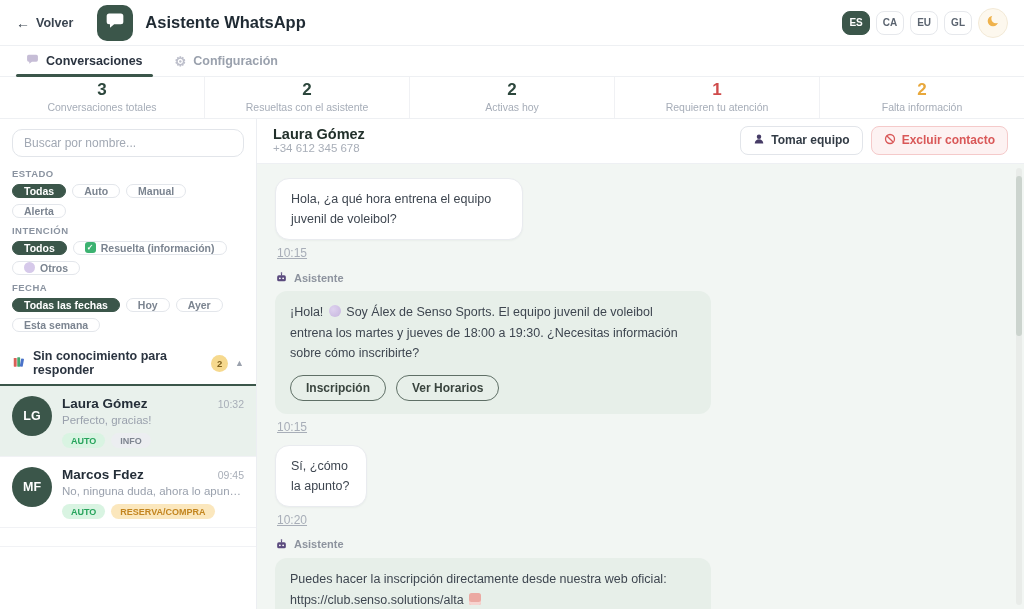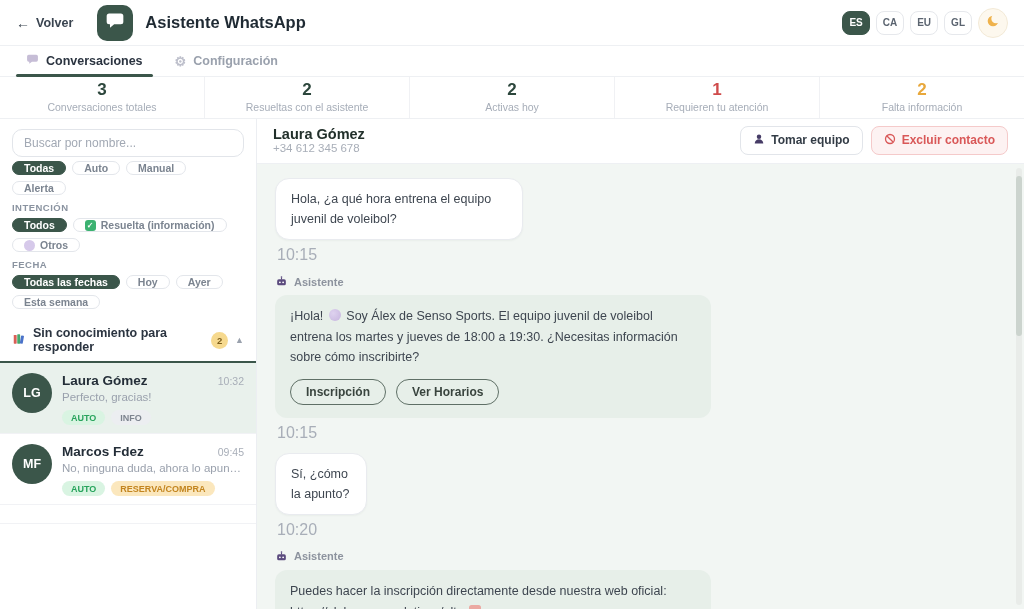--- a/index.html
+++ b/index.html
@@ -39,21 +39,21 @@
 
   
   .sidebar { width:257px; flex:0 0 257px; border-right:1px solid #eceef2; display:flex; flex-direction:column; overflow:hidden; }
   .search-wrap { padding:10px 12px 4px; }
   .search-input { width:100%; height:28px; border:1px solid #e2e5ea; border-radius:10px; padding:0 11px;
     font-size:12px; color:#49505a; font-family:"Liberation Sans", sans-serif; outline:none; }
   .search-input::placeholder { color:#a2a9b4; }
   .fgroup { padding:0 12px; }
   .fgroup-label { font-size:9.5px; font-weight:800; color:#8a93a0; letter-spacing:.05em; margin:7px 0 5px; }
   .pills { display:flex; flex-wrap:wrap; gap:6px; }
-  .pill { display:inline-flex; align-items:center; gap:5px; padding:0 11px; border:1px solid #e3e6eb; border-radius:999px;
+  .pill { display:inline-flex; align-items:flex-start; gap:5px; padding:0 11px; border:1px solid #e3e6eb; border-radius:999px;
     font-size:10.5px; font-weight:600; color:#7b8490; background:#fff; cursor:pointer; white-space:nowrap; }
   .pill.active { background:#3b564a; border-color:#3b564a; color:#fff; font-weight:700; }
   .picon { width:11px; height:11px; border-radius:50%; display:inline-flex; align-items:center; justify-content:center; flex:0 0 11px; }
   .picon.amber-circle { background:radial-gradient(circle at 35% 30%, #f6c768, #ec9d2e); }
   .picon.purple-circle { background:#d6c9ea; }
   .picon.green-check { background:#3cb271; border-radius:3px; color:#fff; font-size:8px; font-weight:700; }
 
   .kb-header { margin-top:9px; display:flex; align-items:center; gap:7px; padding:8px 12px 7px; border-bottom:2px solid #3b564a;
     font-size:12.5px; font-weight:800; color:#2b3440; cursor:pointer; }
   .kb-count { background:#f6d98e; color:#7c5d1a; min-width:17px; height:17px; border-radius:50%;
@@ -84,21 +84,21 @@
   .chat-actions { display:flex; gap:8px; }
   .btn { display:inline-flex; align-items:center; gap:6px; font-size:12px; font-weight:700; border-radius:8px;
     padding:6px 12px; border:1px solid #e2e5ea; background:#fff; color:#333c46; cursor:pointer; font-family:inherit; }
   .btn.danger { background:#fdf2f2; border-color:#f5caca; color:#d95858; }
 
   .chat-body { flex:1; background:#f2f6f3; padding:14px 18px 0; overflow:hidden; position:relative; }
   .bubble-user { display:inline-block; background:#fff; border:1px solid #e9ebef; border-radius:14px;
     padding:10px 15px; font-size:12.5px; color:#3e4650; line-height:1.6; box-shadow:0 1px 2px rgba(20,40,30,.04); }
   .w-md { max-width:248px; }
   .w-sm { max-width:92px; }
-  .msg-time { font-size:16px; color:#a8aeb8; margin:6px 2px 11px; }
+  .msg-time { font-size:12px; color:#a8aeb8; margin:6px 2px 11px;text-decoration:underline; }
   .asst-label { display:flex; align-items:center; gap:6px; font-size:11px; font-weight:600; color:#8d939e; margin:1px 0 7px; }
   .asst-ico { display:inline-flex; }
   .bubble-asst { background:#e7efe9; border-radius:12px; padding:11px 15px; font-size:12.5px; color:#3e4650; line-height:1.65; max-width:436px; }
   .qr-row { display:flex; gap:10px; margin-top:11px; margin-bottom:2px; }
   .qr-btn { border:1.6px solid #5f6f66; border-radius:999px; padding:5px 15px; font-size:12px; font-weight:700;
     color:#39443e; background:transparent; cursor:pointer; font-family:inherit; }
   .emoji { display:inline-block; width:12px; height:12px; vertical-align:-1px; margin:0 2px; }
   .wave-emoji { background:radial-gradient(circle at 35% 35%, #ded2ef, #c6b5de); border-radius:50%; }
   .memo-emoji { background:#eba9a2; border-radius:2.5px; box-shadow:inset 0 -3px 0 #f6d3cf; }
 
@@ -178,20 +178,21 @@
     </div>
 
   <div class="content">
 
     <div class="sidebar">
       <div class="search-wrap">
         <input class="search-input" type="text" placeholder="Buscar por nombre..." style="">
       </div>
       <div id="filters">
           <div class="fgroup">
+            <div class="fgroup-label">ESTADO</div>
             <div class="pills">
               <div class="pill active">
                 <span>Todas</span>
               </div>
               <div class="pill">
                 <span>Auto</span>
               </div>
               <div class="pill">
                 <span>Manual</span>
               </div>

